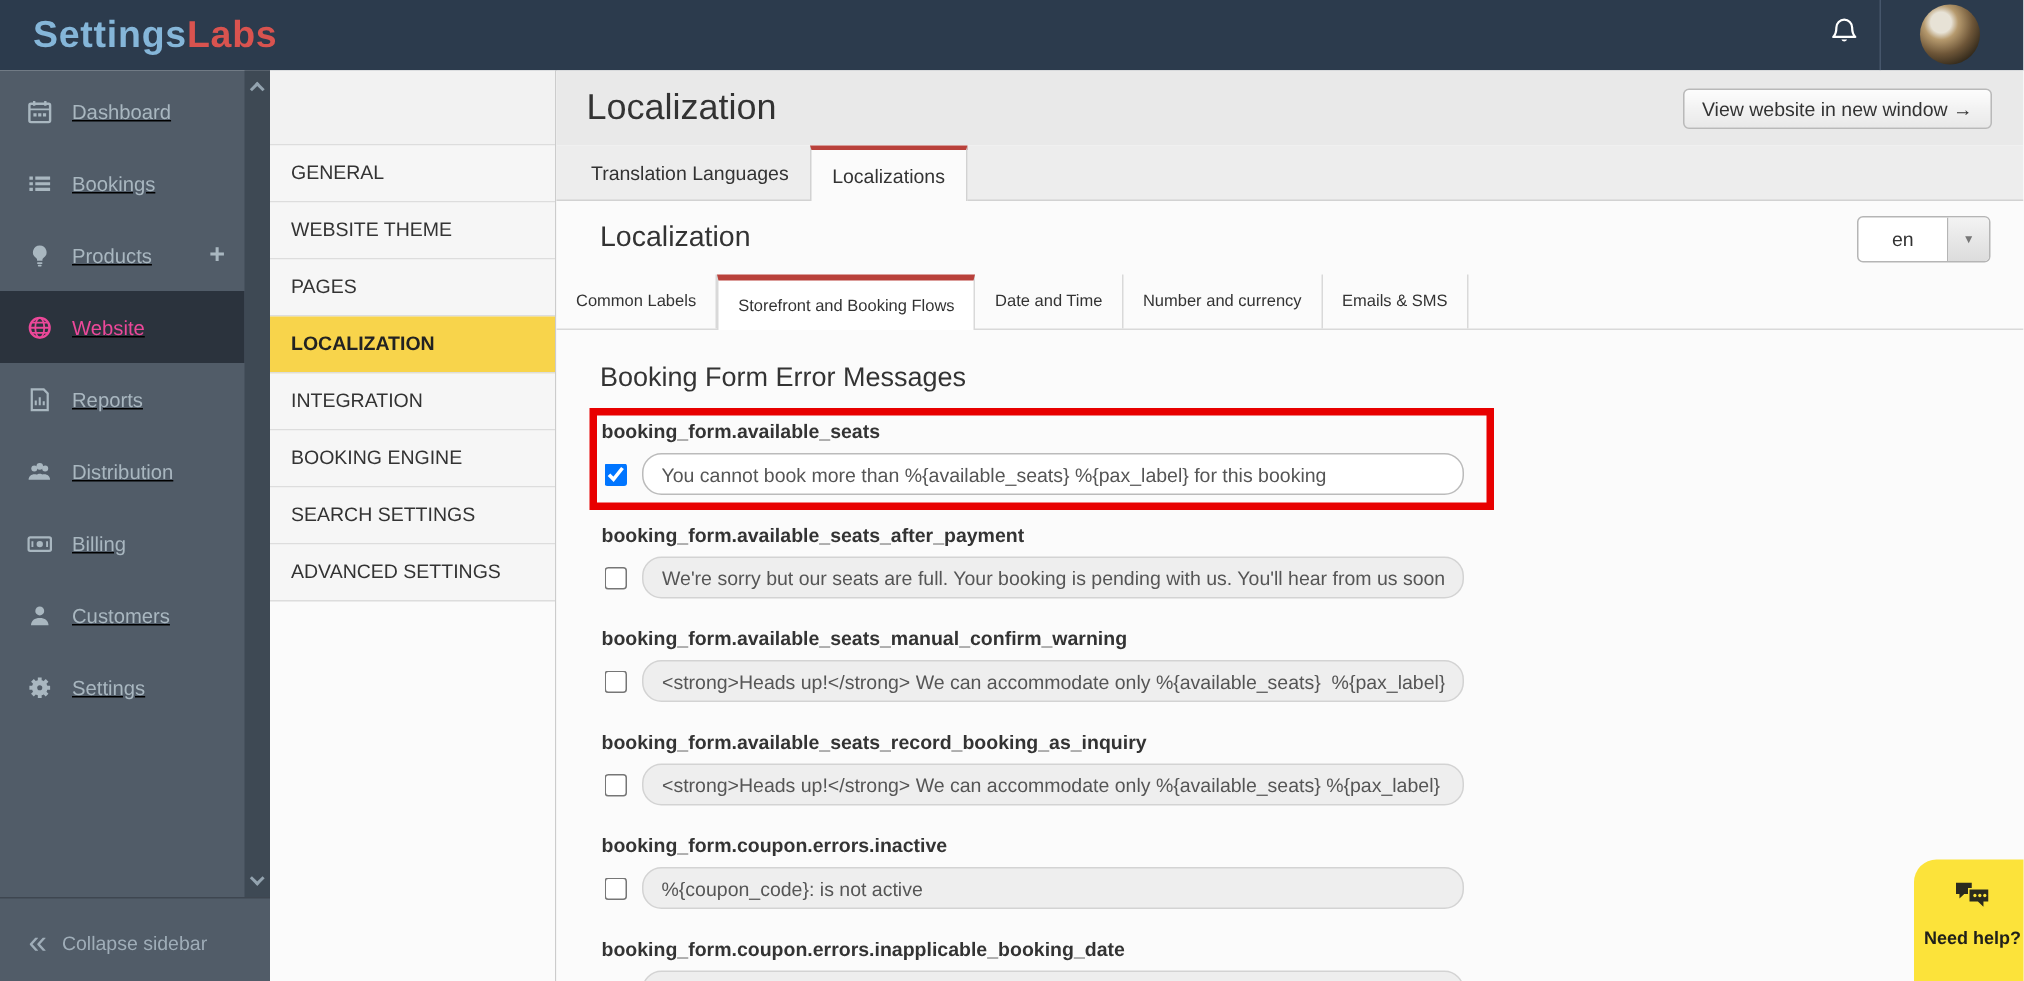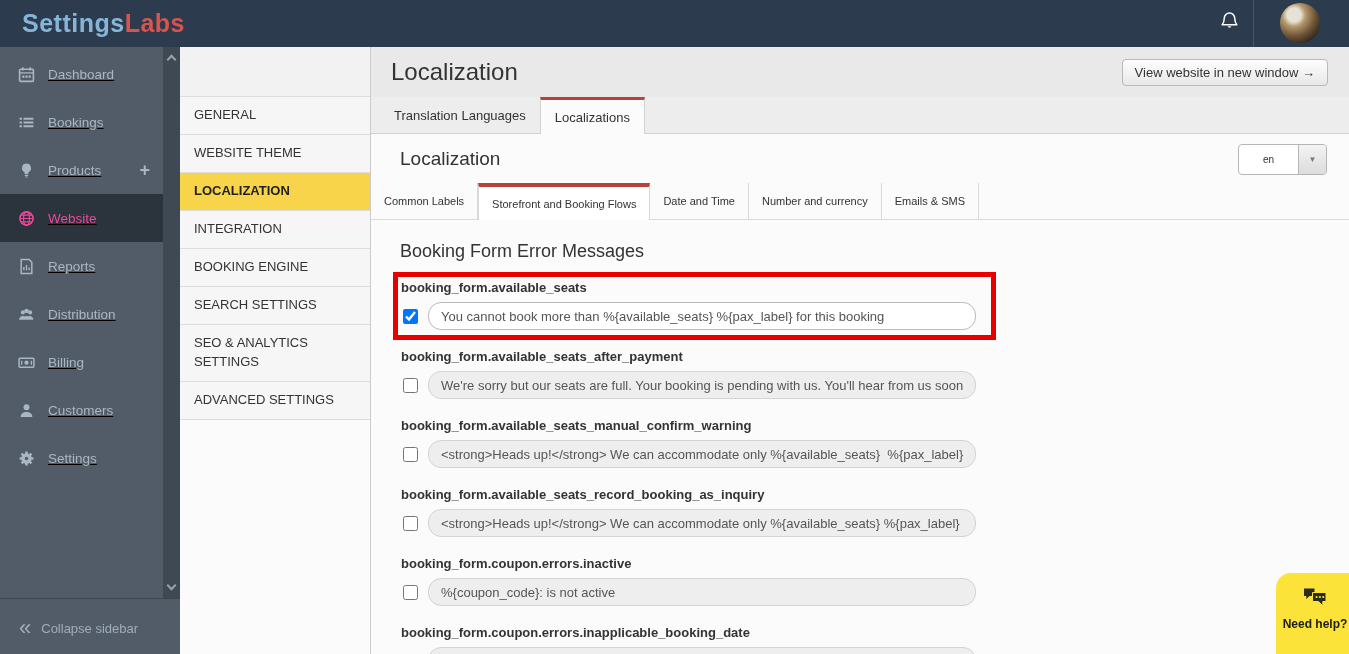--- a/index.html
+++ b/index.html
@@ -52,21 +52,21 @@
               font-size:13px; color:#333; cursor:pointer; }
   #main-tabs { position:absolute; left:0; top:50px; width:100%; height:37px; background:#ededed;
                border-bottom:1px solid #d2d2d2; display:flex; padding-left:9px; }
   .tab { display:flex; align-items:center; padding:0 14px; font-size:13px; color:#333; cursor:pointer; }
   .tab.active { background:#fbfbfb; border:1px solid #d2d2d2; border-bottom:none; border-top:3px solid #b9413b; margin-bottom:-1px; }
 
   #content { position:absolute; left:0; top:87px; width:100%; height:520px; background:#fbfbfb; }
   .panel-title { position:absolute; left:29px; top:14px; font-size:19px; color:#333; }
   .lang-select { position:absolute; left:867px; top:10px; width:89px; height:31px; background:#fff;
                  border:1px solid #b5b5b5; border-radius:4px; display:flex; cursor:pointer; }
-  .lang-select .val { flex:1; display:flex; align-items:center; justify-content:center; font-size:10px; color:#333; }
+  .lang-select .val { flex:1; display:flex; align-items:center; justify-content:center; font-size:13px; color:#333; }
   .lang-select .arrow-btn { width:28px; border-left:1px solid #b5b5b5; background:linear-gradient(#f3f3f3,#dcdcdc);
                  border-radius:0 3px 3px 0; display:flex; align-items:center; justify-content:center; }
   .arrow-btn::before { content:'\25BC'; font-size:8px; color:#777; }
 
   #subtabs { position:absolute; left:0; top:49px; width:100%; height:37px; border-bottom:1px solid #d9d9d9; display:flex; }
   .subtab { display:flex; align-items:center; padding:0 13px; font-size:11px; color:#333;
             border-right:1px solid #d9d9d9; cursor:pointer; }
   .subtab.active { background:#ffffff; border-left:1px solid #d9d9d9; border-top:4px solid #b9413b; margin-bottom:-1px; }
 
   .section-title { position:absolute; left:29px; top:107px; font-size:18px; color:#333; }
@@ -223,34 +223,34 @@
 </div>
 
 <div id="settingsmenu">
   <div class="menu-spacer"></div>
   <div class="menu-item">
       <span>GENERAL</span>
     </div>
     <div class="menu-item">
       <span>WEBSITE THEME</span>
     </div>
+    <div class="menu-item">
+      <span>PAGES</span>
+    </div>
     <div class="menu-item active">
       <span>LOCALIZATION</span>
     </div>
     <div class="menu-item">
       <span>INTEGRATION</span>
     </div>
     <div class="menu-item">
       <span>BOOKING ENGINE</span>
     </div>
     <div class="menu-item">
       <span>SEARCH SETTINGS</span>
-    </div>
-    <div class="menu-item">
-      <span>SEO &amp; ANALYTICS SETTINGS</span>
     </div>
     <div class="menu-item">
       <span>ADVANCED SETTINGS</span>
     </div>
 </div>
 
 <div id="main">
   <div id="main-header">
     <div class="page-title">Localization</div>
     <div class="view-btn">View website in new window →</div>

